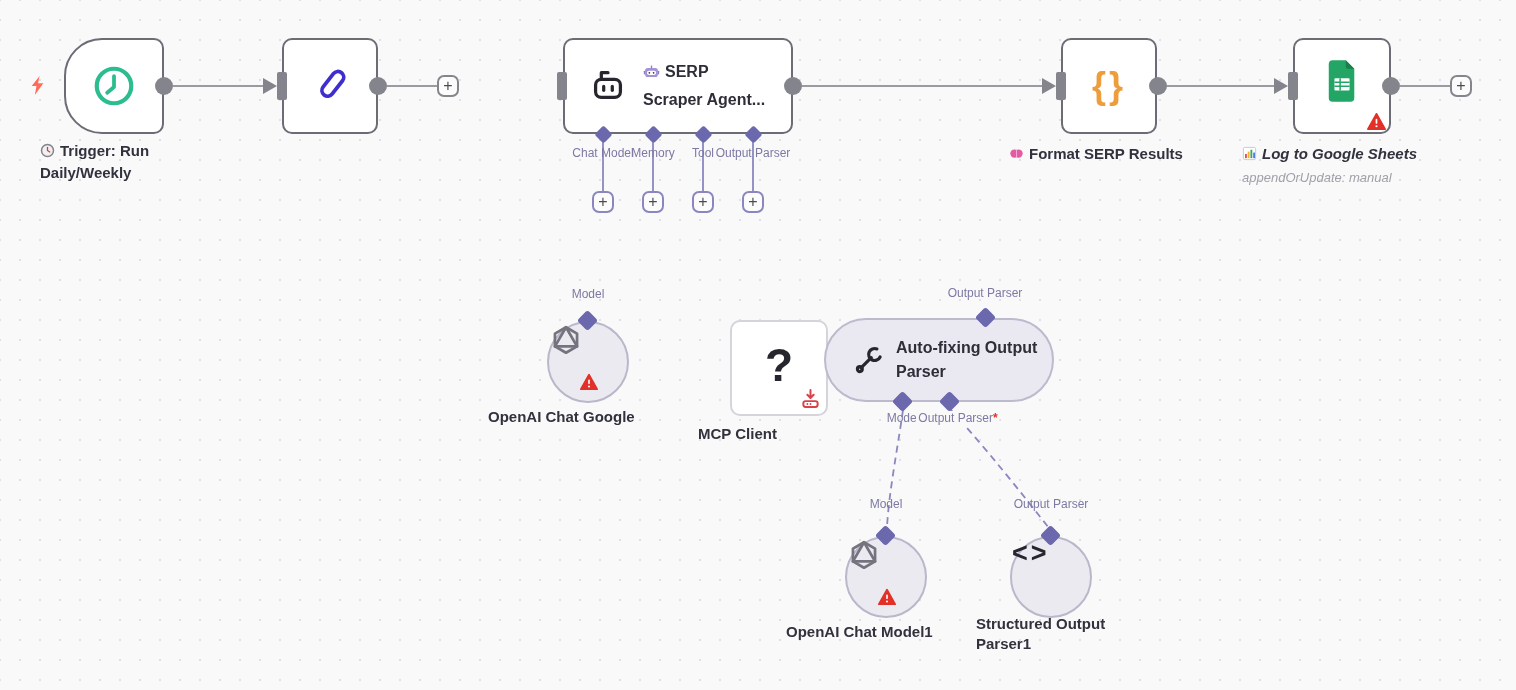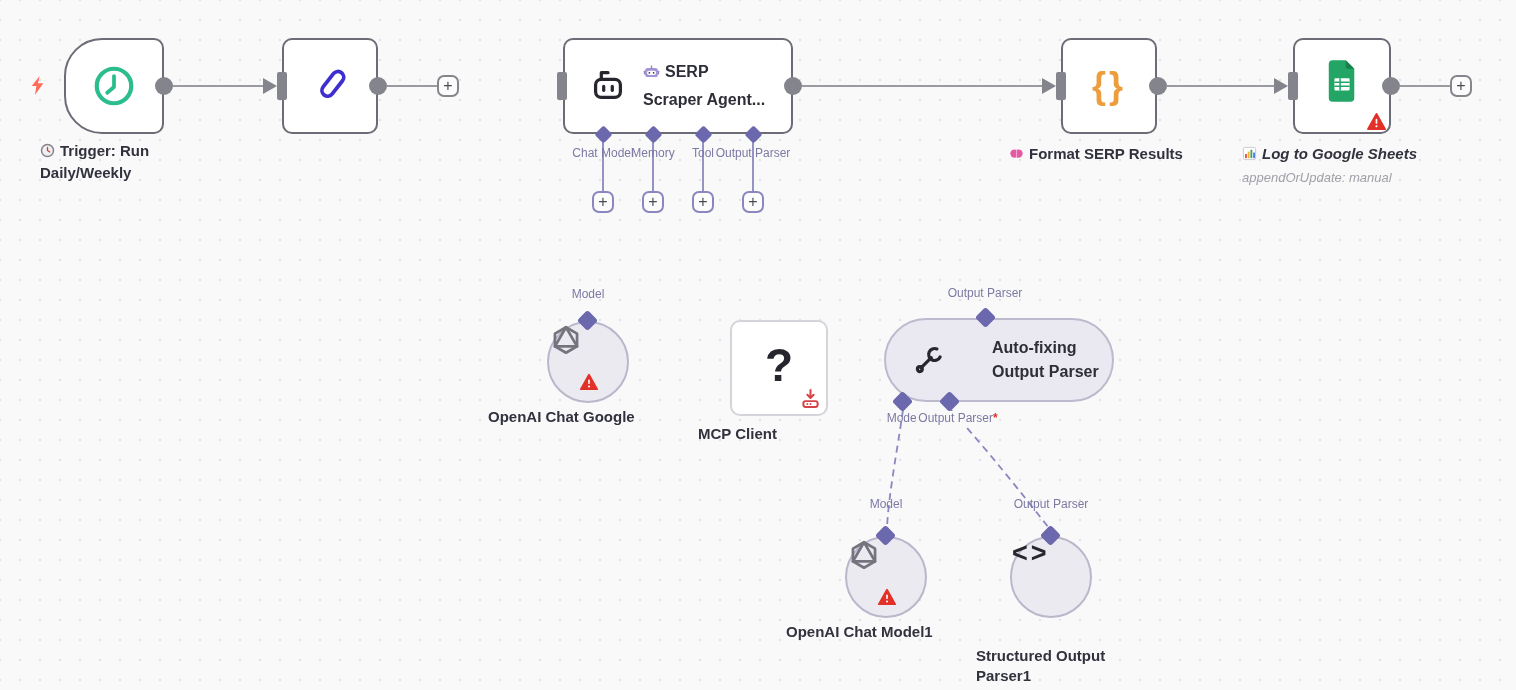--- a/index.html
+++ b/index.html
@@ -207,21 +207,21 @@
         </g>
         <circle cx="7" cy="15.2" r="0.9" fill="#d8434a"></circle>
           <circle cx="10" cy="15.2" r="0.9" fill="#d8434a"></circle>
       </svg>
     </span>
   </div>
   <div class="label" style="left:698px;top:424px;width:162px;">MCP Client</div>
 
   <div class="port-label" style="left:985px;top:286px;">Output Parser</div>
   <div class="diamond d15" style="left:978px;top:310px;"></div>
-  <div class="pill" style="left:884px;top:318px;width:230px;height:84px;gap:36px;">
+  <div class="pill" style="left:824px;top:318px;width:230px;height:84px;">
     <span style="margin-left:27px;display:inline-flex;">
       <svg width="30" height="30" viewBox="0 0 32 32">
         <g fill="none" stroke="#26262e" stroke-width="3.4" stroke-linecap="round" stroke-linejoin="round">
           <path d="M25.5 4.2 a6.4 6.4 0 1 0 3.4 8.6"></path>
           <path d="M19.5 13.5 L8.5 24.5"></path>
           <circle cx="7.3" cy="25.7" r="2.6"></circle>
         </g>
       </svg>
     </span>
     <div class="pill-title">Auto-fixing Output Parser</div>
@@ -250,15 +250,15 @@
         </svg>
     </span>
   </div>
   <div class="label" style="left:786px;top:622px;width:200px;">OpenAI Chat Model1</div>
 
   <div class="port-label" style="left:1051px;top:497px;">Output Parser</div>
   <div class="diamond d15" style="left:1043px;top:528px;"></div>
   <div class="node-circle" style="left:1010px;top:536px;">
     <span class="angle">&lt;&gt;</span>
   </div>
-  <div class="label" style="left:976px;top:646px;width:150px;">Structured Output Parser1</div>
+  <div class="label" style="left:976px;top:614px;width:150px;">Structured Output Parser1</div>
 
 </div>
 
 </body></html>

